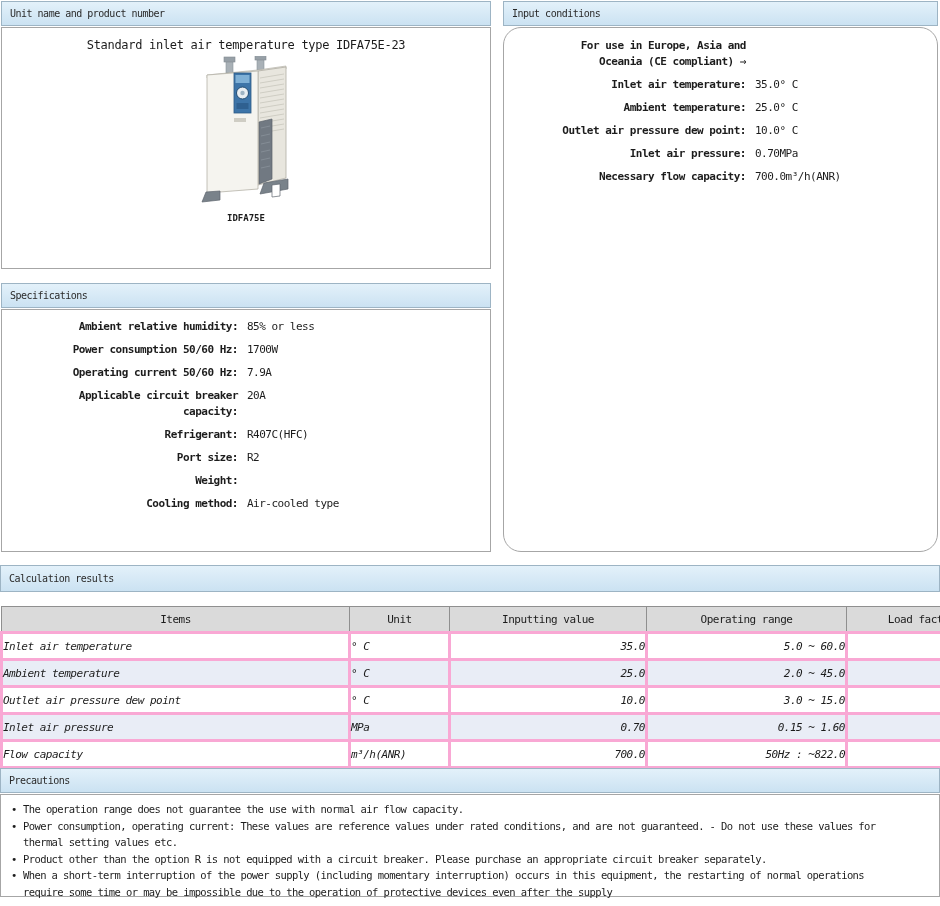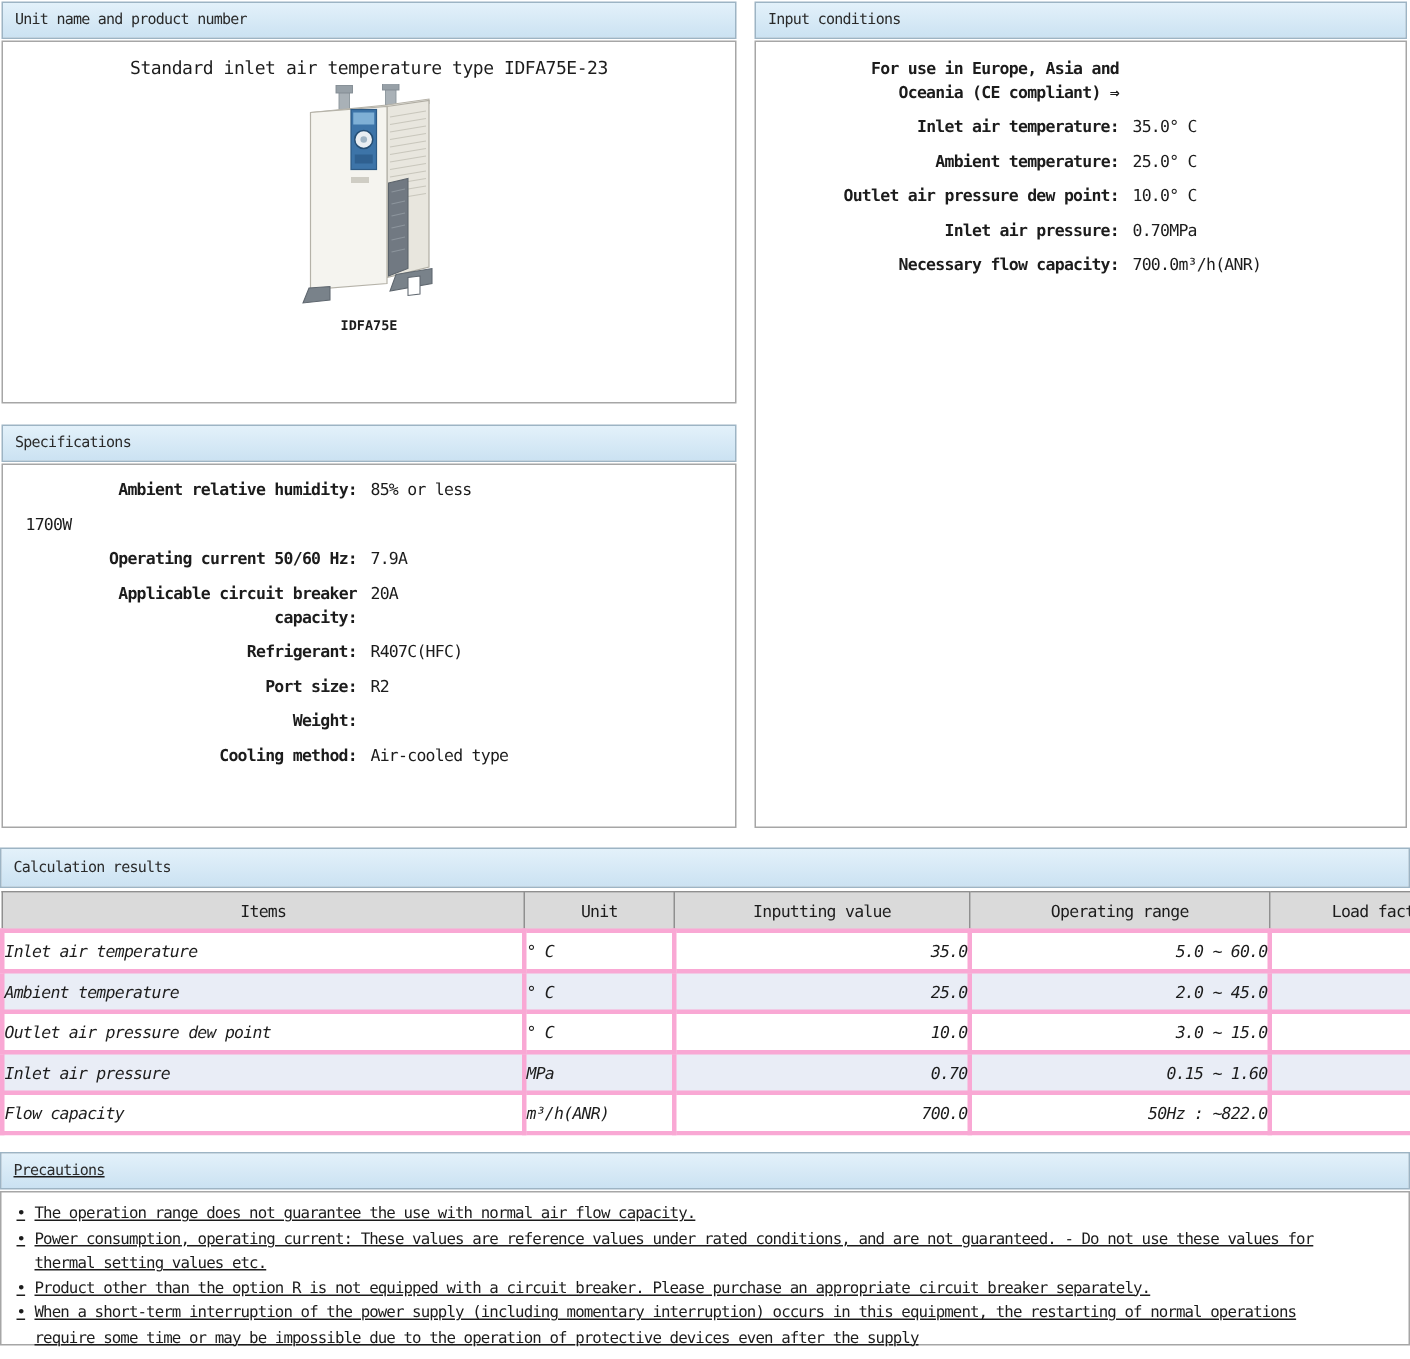--- a/index.html
+++ b/index.html
@@ -34,45 +34,45 @@
   #panel-unit .title { margin-top:10px; font-size:12px; letter-spacing:-0.3px; }
   #panel-unit .imgwrap { margin-top:4px; display:inline-block; }
   #panel-unit .caption { font-weight:bold; font-size:9px; letter-spacing:0; margin-top:2px; }
 
   
   .kv-row { display:flex; align-items:flex-start; margin-bottom:7px; line-height:16px; }
   .kv-row .k { font-weight:bold; text-align:right; }
   .kv-row .v { flex:1; margin-left:9px; }
 
   #panel-input { left:503px; top:1px; width:435px; height:552px; }
-  #panel-input .content { height:525px; padding:10px 4px 0 4px; }
+  #panel-input .content { height:525px; padding:10px 4px 0 4px;border-radius:18px; }
   #panel-input .k { width:238px; }
 
   #panel-specs { left:1px; top:283px; width:490px; height:270px; }
   #panel-specs .content { height:243px; padding:9px 6px 0 6px; }
   #panel-specs .k { width:230px; }
 
   
   #panel-calc { left:0; top:565px; width:940px; height:190px; }
   #panel-calc .hbar { height:27px; }
-  #panel-calc .tablewrap { width:940px; overflow:hidden; margin-top:2px; }
+  #panel-calc .tablewrap { width:940px; overflow:hidden; margin-top:14px; }
   table.calc { border-collapse:collapse; table-layout:fixed; width:995px; }
   table.calc th {
     background:#dadada; font-weight:normal;
     border:1px solid #8f8f8f; height:26px; text-align:center;
   }
   table.calc td { border:3px solid #f9a8d4; height:27px; background:#fff; padding:0;font-style:italic; }
   table.calc tr.alt td { background:#e9edf6; }
   td.c-items { padding-left:9px; }
   td.c-unit  { padding-left:12px; }
   td.c-inp   { text-align:right; padding-right:12px; }
   td.c-rng   { text-align:right; padding-right:13px; }
 
   
-  #panel-prec { left:0; top:768px; width:940px; height:130px;text-decoration:underline; }
+  #panel-prec { left:0; top:768px; width:940px; height:130px; }
   #panel-prec .content { height:103px; padding:6px 4px 0 10px; }
   .bullet-row { display:flex; align-items:flex-start; line-height:16.5px; font-size:10.5px; letter-spacing:-0.6px; }
   .bullet-row .b { width:12px; flex:none; }
   .bullet-row .t { flex:1; }
 </style>
 </head>
 <body>
 
 <div class="panel" id="panel-unit">
   <div class="hbar">Unit name and product number</div>
@@ -164,20 +164,21 @@
 </div>
 
 <div class="panel" id="panel-specs">
   <div class="hbar">Specifications</div>
   <div class="content">
     <div class="kv-row">
       <div class="k">Ambient relative humidity:</div>
       <div class="v">85% or less</div>
     </div>
     <div class="kv-row">
+      <div class="k">Power consumption 50/60 Hz:</div>
       <div class="v">1700W</div>
     </div>
     <div class="kv-row">
       <div class="k">Operating current 50/60 Hz:</div>
       <div class="v">7.9A</div>
     </div>
     <div class="kv-row">
       <div class="k pre">Applicable circuit breaker
 capacity:</div>
       <div class="v">20A</div>

